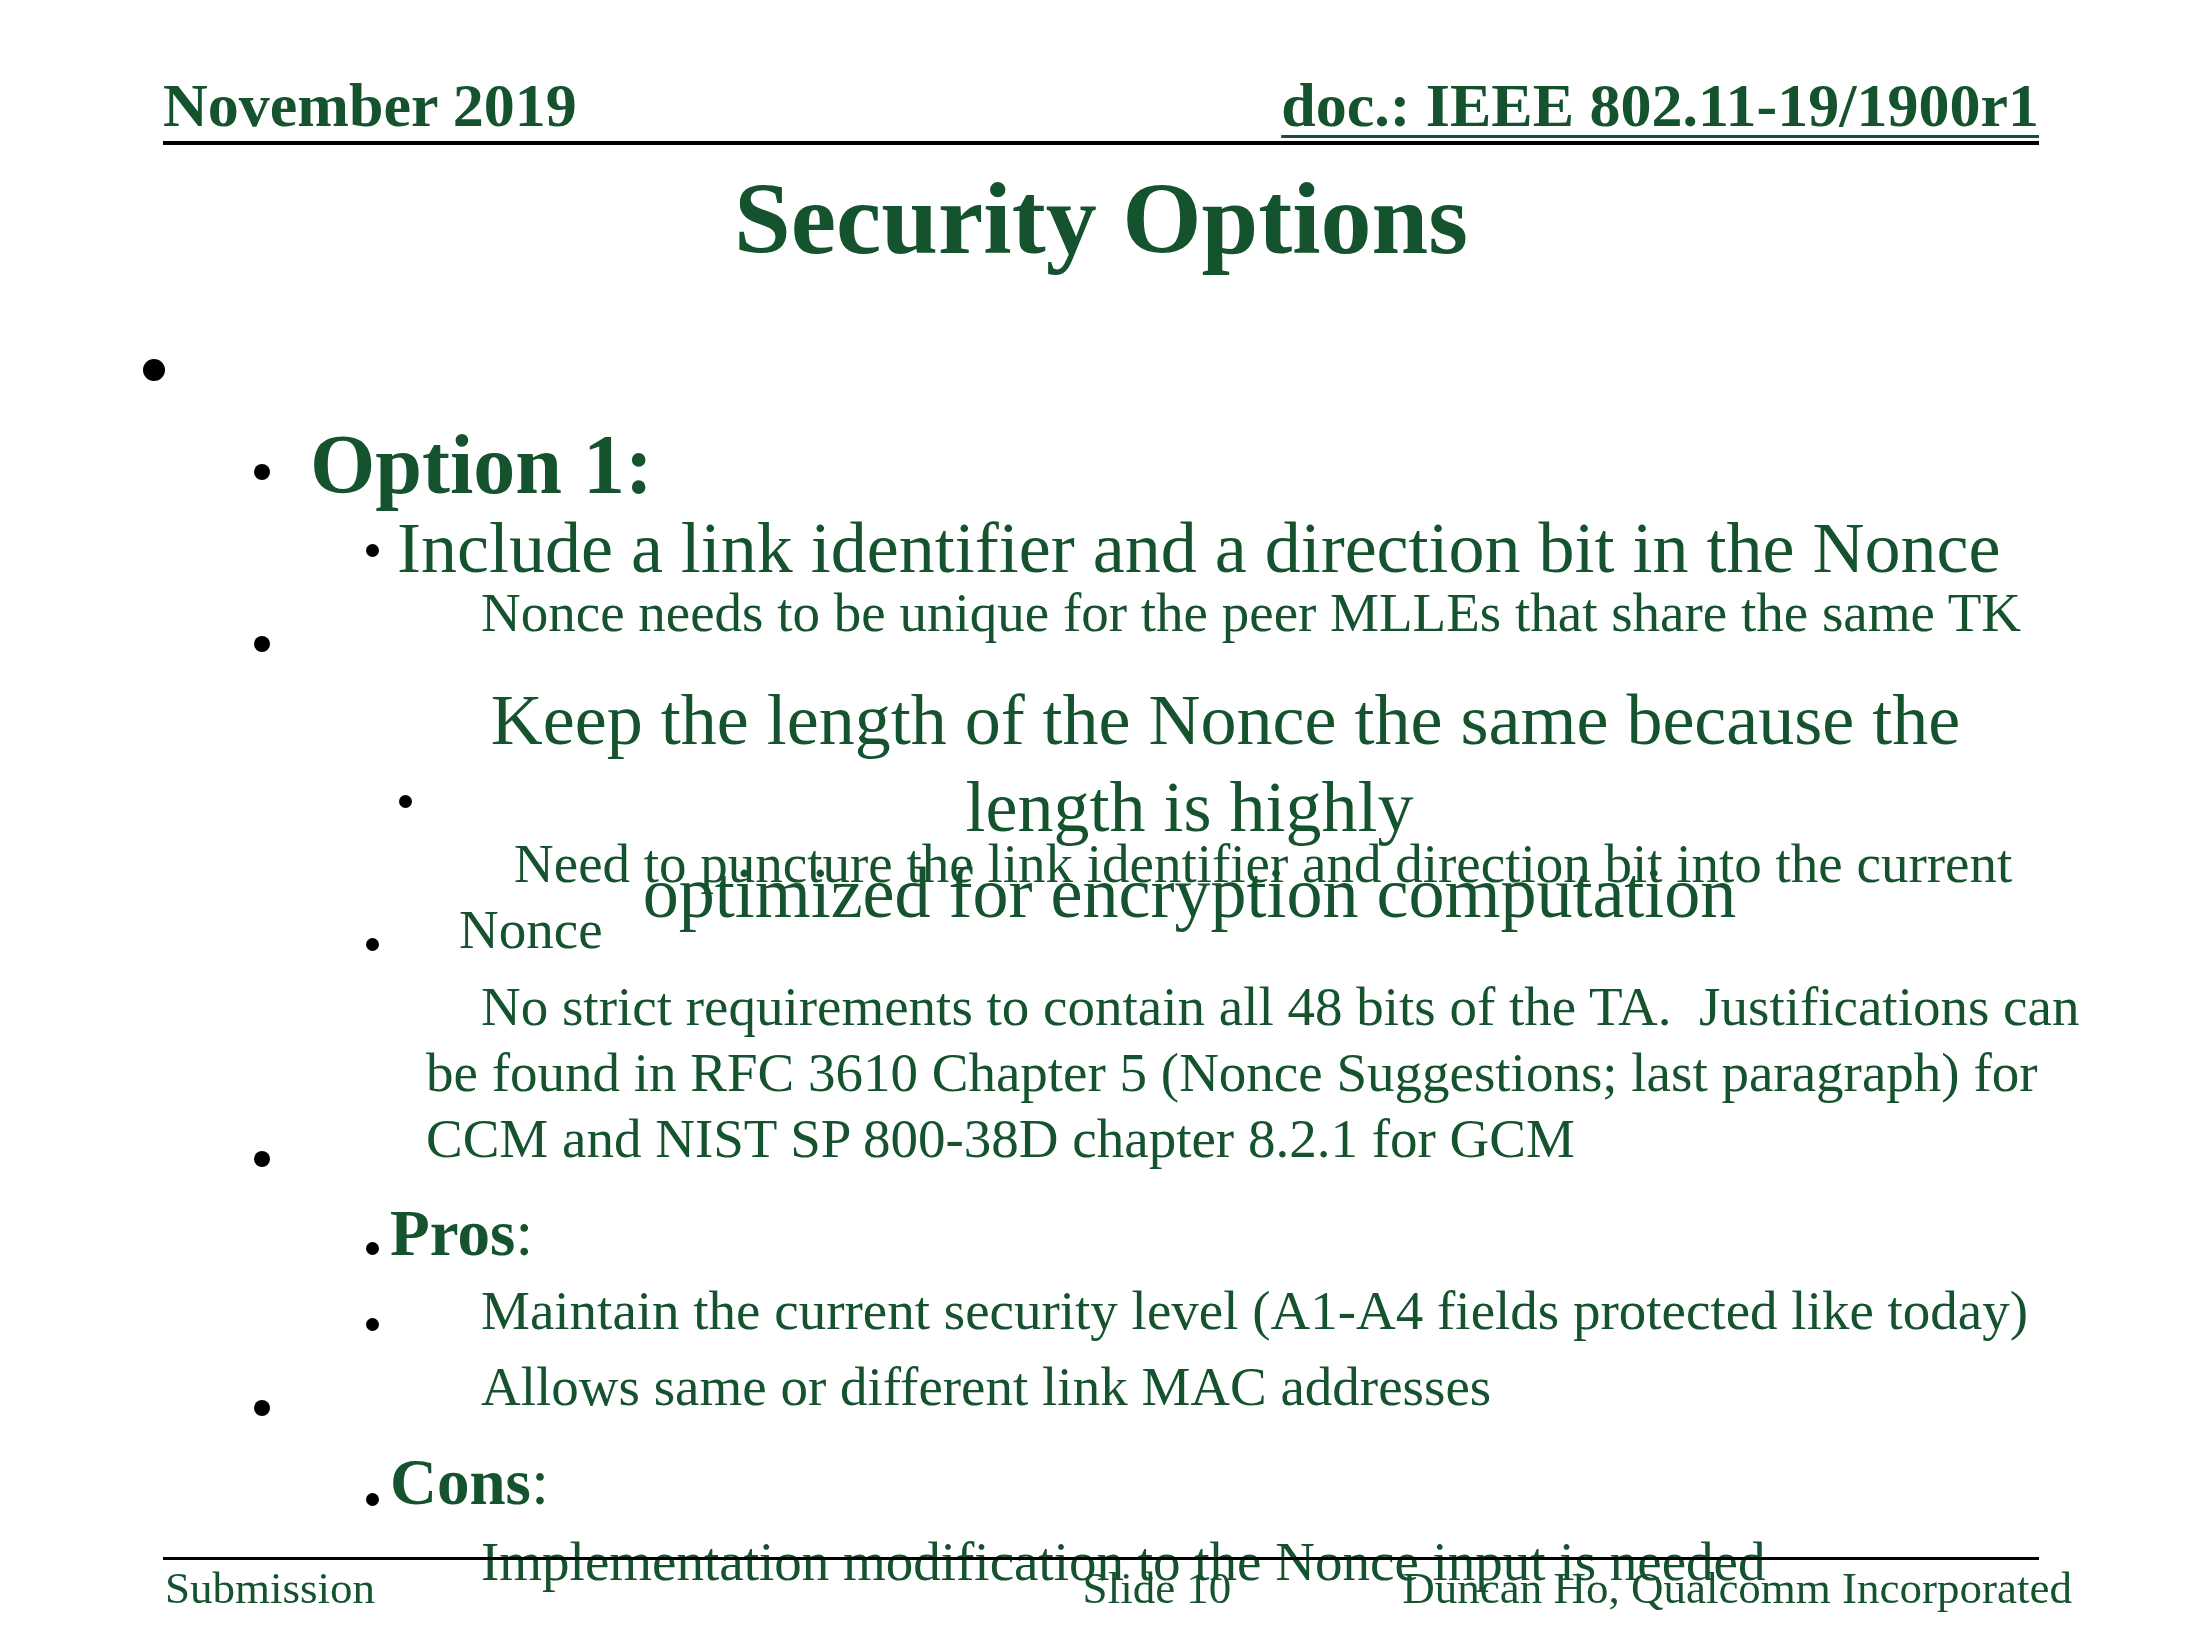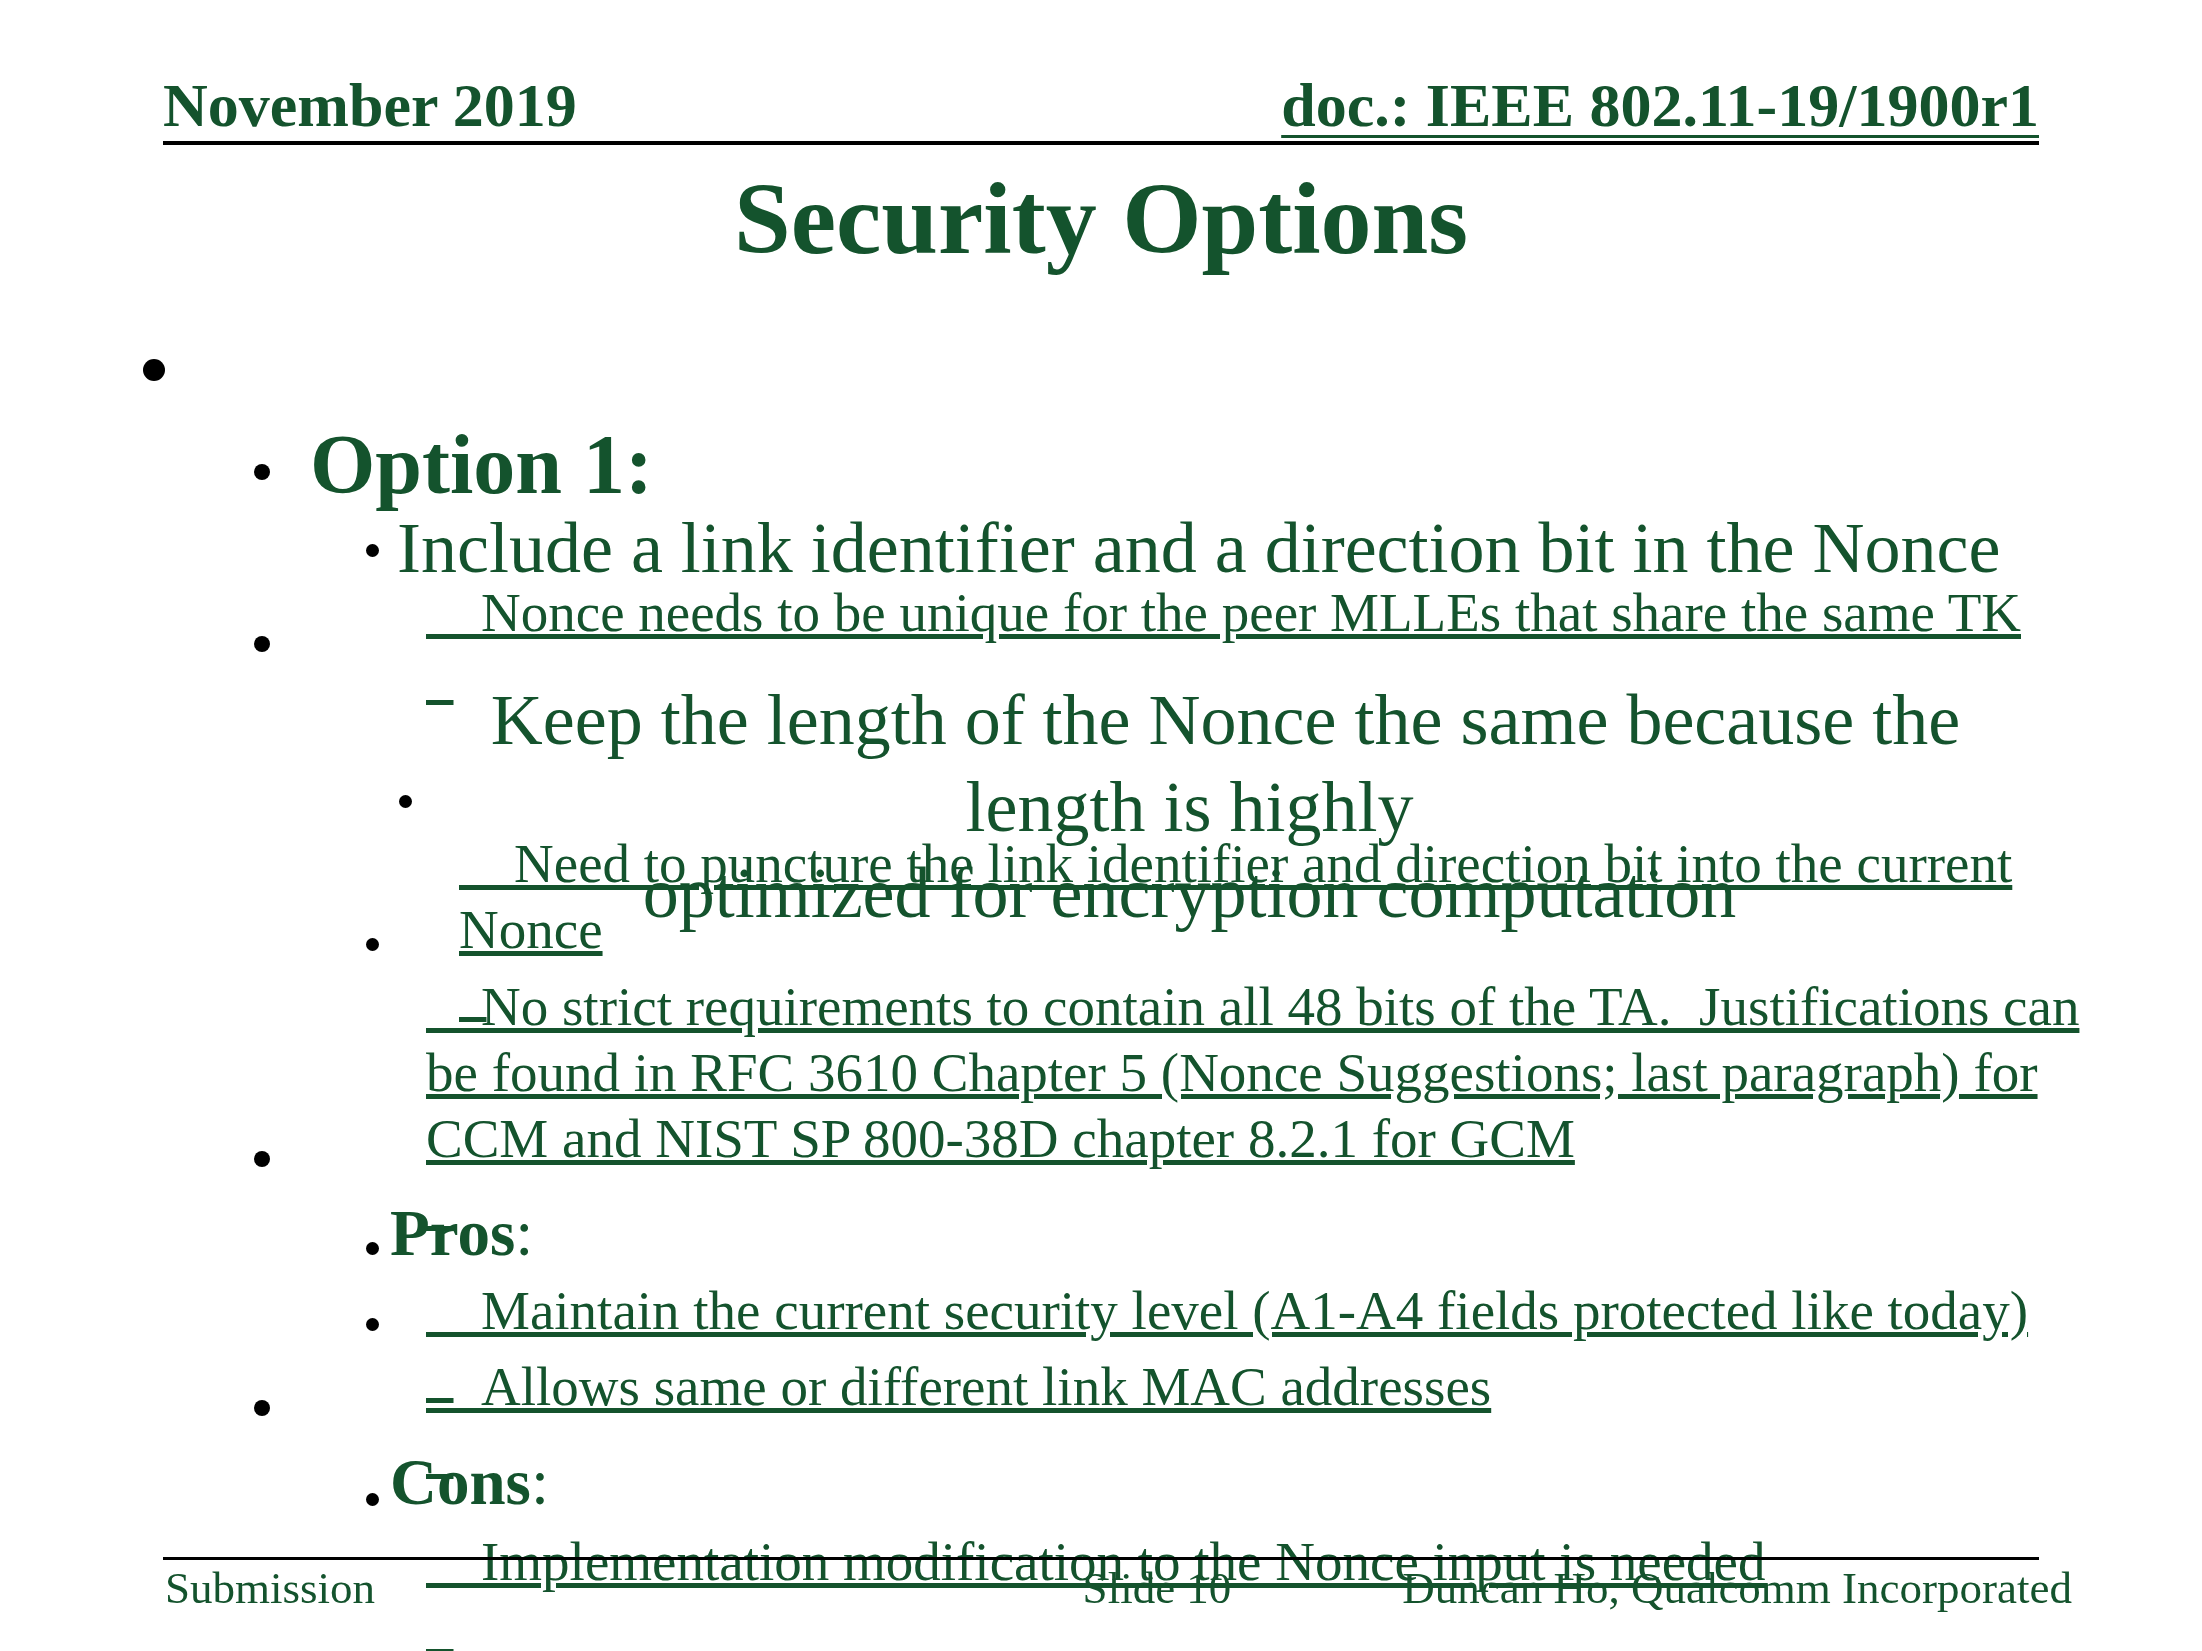--- a/index.html
+++ b/index.html
@@ -72,21 +72,21 @@
   .p-l1 { left: 226px; width: 1815px; font-size: 84px; font-weight: bold; }
   .p-l1 .bullet { left: -83px; top: 45px; width: 22.4px; height: 22.4px; }
 
   .p-l2 { left: 325px; width: 1729px; font-size: 72px; }
   .p-l2 .bullet { left: -71px; top: 45px; width: 16.3px; height: 16.3px; }
 
   .p-l2b { left: 325px; width: 1729px; font-size: 65px; }
   .p-l2b .bullet { left: -71px; top: 35px; width: 16.3px; height: 16.3px; }
   .p-l2b .bold-label { font-weight: bold; }
 
-  .p-l3 { left: 426px; width: 1708px; font-size: 55px; text-decoration: underline; }
+  .p-l3 { left: 426px; width: 1708px; font-size: 55px; }
   .p-l3 .bullet { left: -60px; top: 30px; width: 13px; height: 13px; }
 
   
   #item0  { top: 314px; }
   #item1  { top: 419px; }
   #item2  { top: 514px; }
   #item3  { top: 591px; text-align: center; }
   #item4  { top: 765px; margin-left: 33px; }
   #item5  { top: 908px; }
   #item6  { top: 1116px; }

